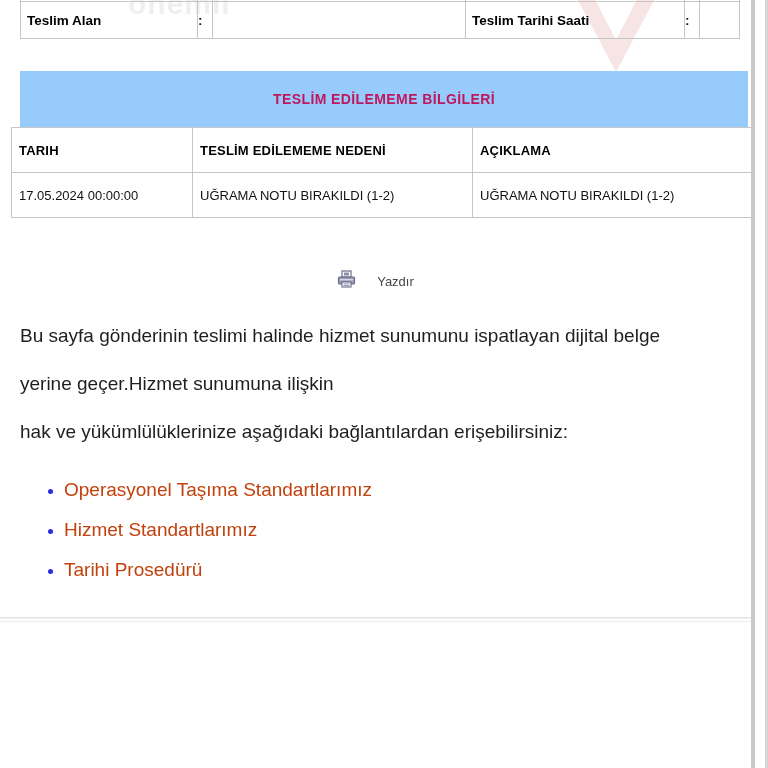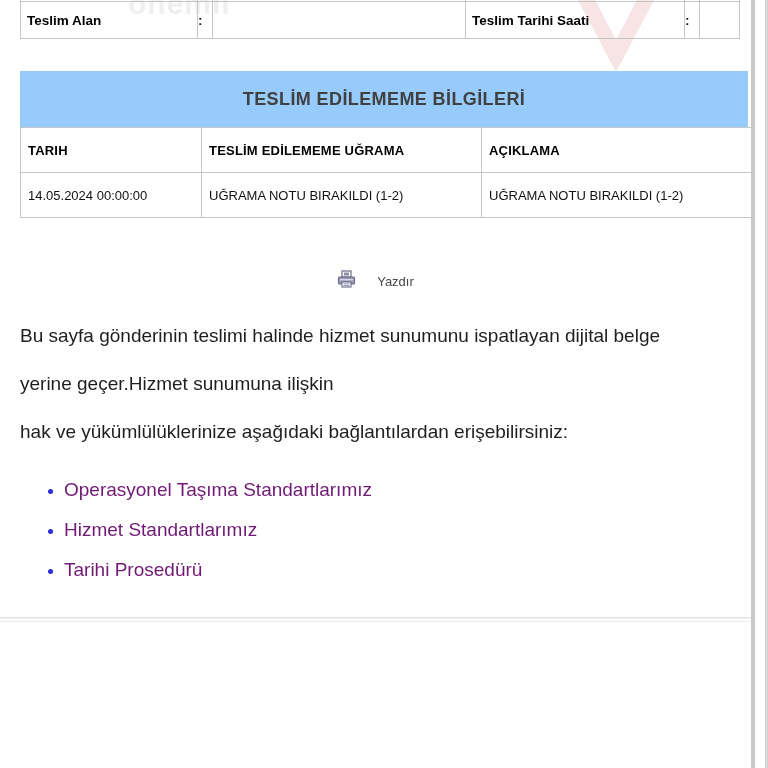--- a/index.html
+++ b/index.html
@@ -123,30 +123,30 @@
     left: 20px;
     top: 71px;
     width: 728px;
     height: 56px;
     background: #97cbfc;
     display: flex;
     align-items: center;
     justify-content: center;
   }
   #banner .banner-text {
-    color: #404040;
+    color: #be185d;
     font-weight: bold;
-    font-size: 18px;
+    font-size: 14px;
     letter-spacing: .4px;
   }
 
   
   #detail-table {
     position: absolute;
-    left: 20px;
+    left: 11px;
     top: 127px;
     width: 720px;
   }
   #detail-table th, #detail-table td {
     border: 1px solid #c6c6c6;
     padding: 0 0 0 7px;
     height: 44px;
     text-align: left;
     vertical-align: middle;
     font-size: 13px;
@@ -200,21 +200,21 @@
     list-style: disc;
   }
   #notice ul li {
     margin: 0;
     padding: 0;
     line-height: 39px;
     color: #2a2ade;
   }
   #notice ul li a {
     font-size: 19px;
-    color: #701a75;
+    color: #c2410c;
     text-decoration: none;
     cursor: pointer;
   }
 
   
   #bottom-divider {
     position: absolute;
     left: 0;
     top: 617px;
     width: 751px;
@@ -272,27 +272,27 @@
     </table>
 
     <div id="banner">
       <span class="banner-text">TESLİM EDİLEMEME BİLGİLERİ</span>
     </div>
 
     <table class="grid" id="detail-table">
       <thead>
         <tr>
           <th class="c1">TARIH</th>
-          <th class="c2">TESLİM EDİLEMEME UĞRAMA</th>
+          <th class="c2">TESLİM EDİLEMEME NEDENİ</th>
           <th class="c3">AÇIKLAMA</th>
         </tr>
       </thead>
       <tbody>
         <tr>
-          <td>14.05.2024 00:00:00</td>
+          <td>17.05.2024 00:00:00</td>
           <td>UĞRAMA NOTU BIRAKILDI (1-2)</td>
           <td>UĞRAMA NOTU BIRAKILDI (1-2)</td>
         </tr>
       </tbody>
     </table>
 
     <div id="print-row">
       <span class="printer-icon">
         <svg width="19" height="18" viewBox="0 0 19 18" xmlns="http://www.w3.org/2000/svg">
           <rect x="5" y="1" width="9" height="6" fill="#ffffff" stroke="#6b6b87" stroke-width="1.2"></rect>

